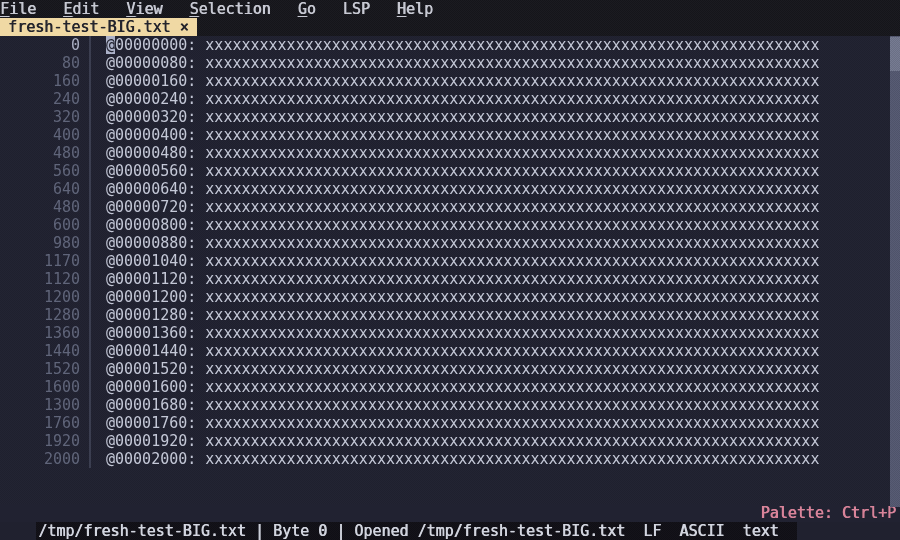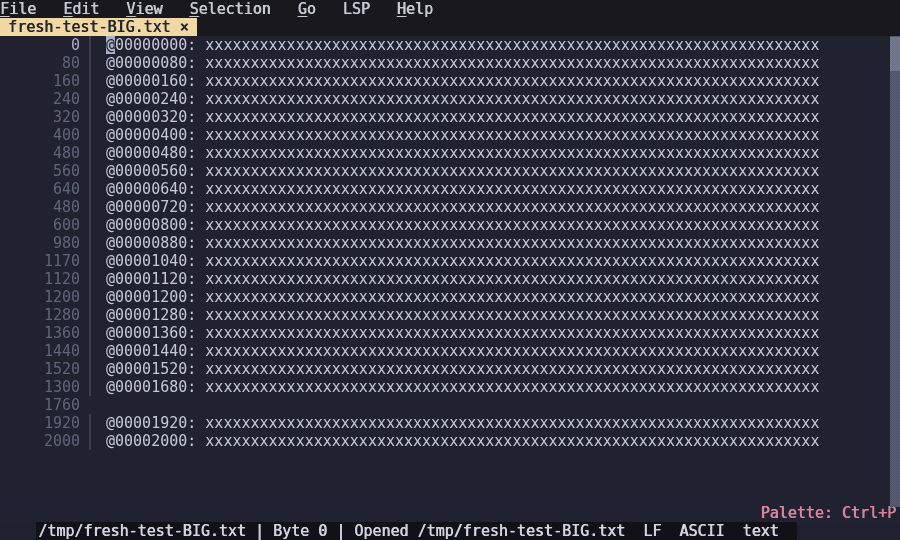--- a/index.html
+++ b/index.html
@@ -106,22 +106,23 @@
       <div class="row"><span class="gutter">480</span><span class="line-body">@00000720: xxxxxxxxxxxxxxxxxxxxxxxxxxxxxxxxxxxxxxxxxxxxxxxxxxxxxxxxxxxxxxxxxxxx</span></div>
       <div class="row"><span class="gutter">600</span><span class="line-body">@00000800: xxxxxxxxxxxxxxxxxxxxxxxxxxxxxxxxxxxxxxxxxxxxxxxxxxxxxxxxxxxxxxxxxxxx</span></div>
       <div class="row"><span class="gutter">980</span><span class="line-body">@00000880: xxxxxxxxxxxxxxxxxxxxxxxxxxxxxxxxxxxxxxxxxxxxxxxxxxxxxxxxxxxxxxxxxxxx</span></div>
       <div class="row"><span class="gutter">1170</span><span class="line-body">@00001040: xxxxxxxxxxxxxxxxxxxxxxxxxxxxxxxxxxxxxxxxxxxxxxxxxxxxxxxxxxxxxxxxxxxx</span></div>
       <div class="row"><span class="gutter">1120</span><span class="line-body">@00001120: xxxxxxxxxxxxxxxxxxxxxxxxxxxxxxxxxxxxxxxxxxxxxxxxxxxxxxxxxxxxxxxxxxxx</span></div>
       <div class="row"><span class="gutter">1200</span><span class="line-body">@00001200: xxxxxxxxxxxxxxxxxxxxxxxxxxxxxxxxxxxxxxxxxxxxxxxxxxxxxxxxxxxxxxxxxxxx</span></div>
       <div class="row"><span class="gutter">1280</span><span class="line-body">@00001280: xxxxxxxxxxxxxxxxxxxxxxxxxxxxxxxxxxxxxxxxxxxxxxxxxxxxxxxxxxxxxxxxxxxx</span></div>
       <div class="row"><span class="gutter">1360</span><span class="line-body">@00001360: xxxxxxxxxxxxxxxxxxxxxxxxxxxxxxxxxxxxxxxxxxxxxxxxxxxxxxxxxxxxxxxxxxxx</span></div>
       <div class="row"><span class="gutter">1440</span><span class="line-body">@00001440: xxxxxxxxxxxxxxxxxxxxxxxxxxxxxxxxxxxxxxxxxxxxxxxxxxxxxxxxxxxxxxxxxxxx</span></div>
       <div class="row"><span class="gutter">1520</span><span class="line-body">@00001520: xxxxxxxxxxxxxxxxxxxxxxxxxxxxxxxxxxxxxxxxxxxxxxxxxxxxxxxxxxxxxxxxxxxx</span></div>
+      <div class="row"><span class="gutter">1600</span><span class="line-body">@00001600: xxxxxxxxxxxxxxxxxxxxxxxxxxxxxxxxxxxxxxxxxxxxxxxxxxxxxxxxxxxxxxxxxxxx</span></div>
       <div class="row"><span class="gutter">1300</span><span class="line-body">@00001680: xxxxxxxxxxxxxxxxxxxxxxxxxxxxxxxxxxxxxxxxxxxxxxxxxxxxxxxxxxxxxxxxxxxx</span></div>
-      <div class="row"><span class="gutter">1760</span></div>
+      <div class="row"><span class="gutter">1760</span><span class="line-body">@00001760: xxxxxxxxxxxxxxxxxxxxxxxxxxxxxxxxxxxxxxxxxxxxxxxxxxxxxxxxxxxxxxxxxxxx</span></div>
       <div class="row"><span class="gutter">1920</span><span class="line-body">@00001920: xxxxxxxxxxxxxxxxxxxxxxxxxxxxxxxxxxxxxxxxxxxxxxxxxxxxxxxxxxxxxxxxxxxx</span></div>
       <div class="row"><span class="gutter">2000</span><span class="line-body">@00002000: xxxxxxxxxxxxxxxxxxxxxxxxxxxxxxxxxxxxxxxxxxxxxxxxxxxxxxxxxxxxxxxxxxxx</span></div>
     </div>
 
   <div class="scrollbar">
     <div class="thumb"></div>
   </div>
 
   <div class="statusbar">
     <span class="status-left fb" id="status-left">/tmp/fresh-test-BIG.txt | Byte 0 | Opened /tmp/fresh-test-BIG.txt  LF  ASCII  text</span>

